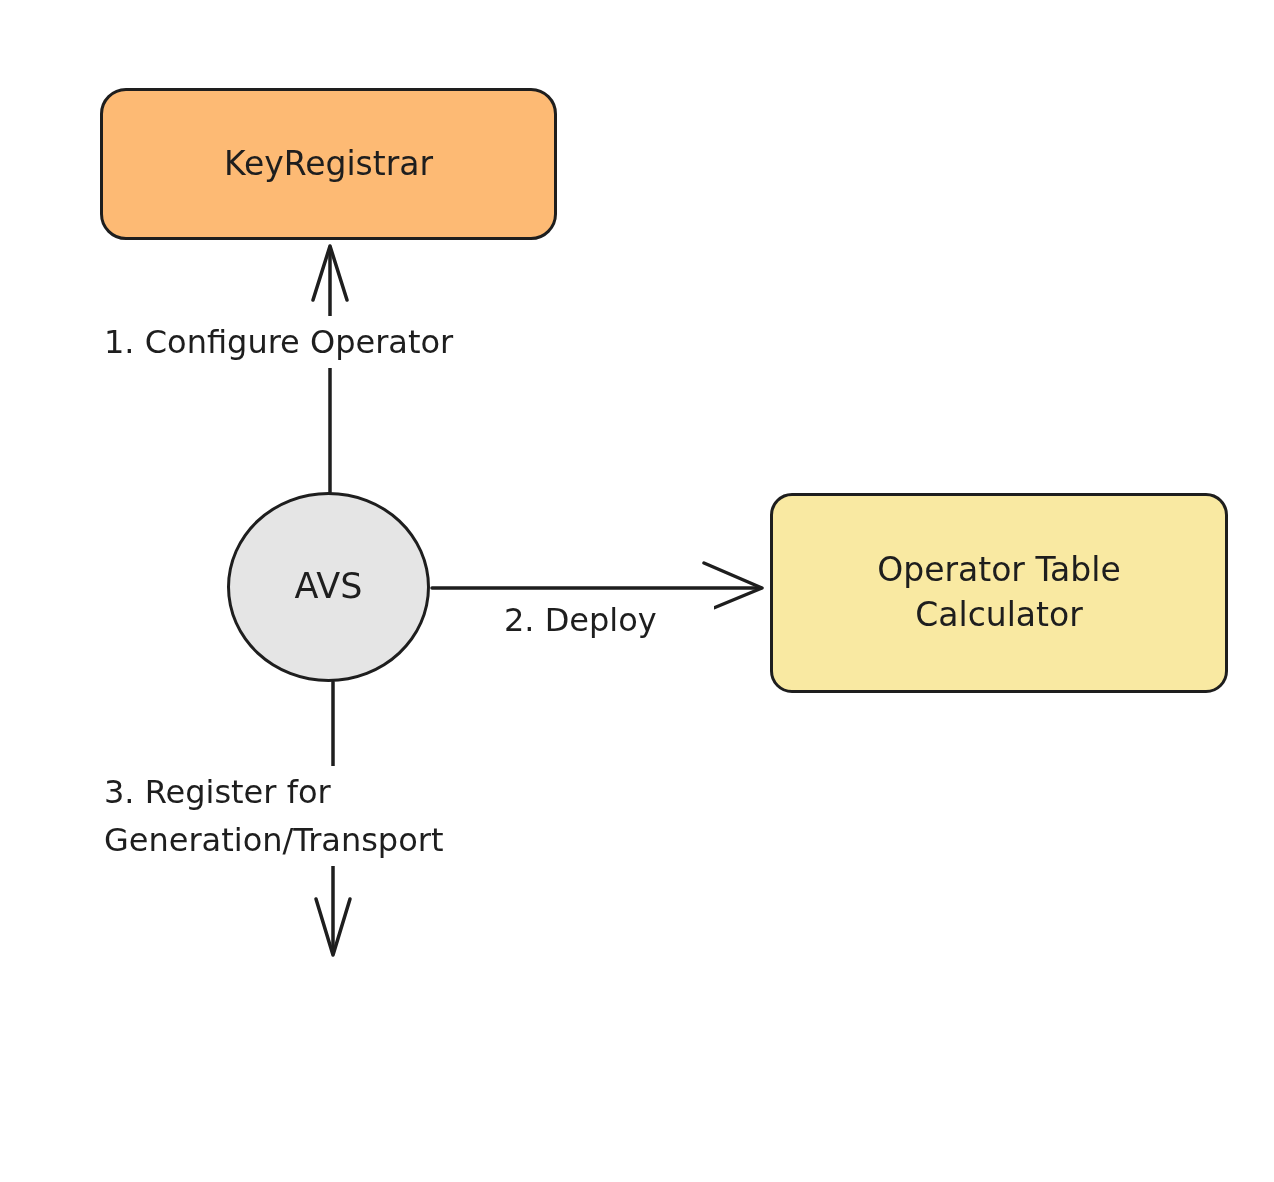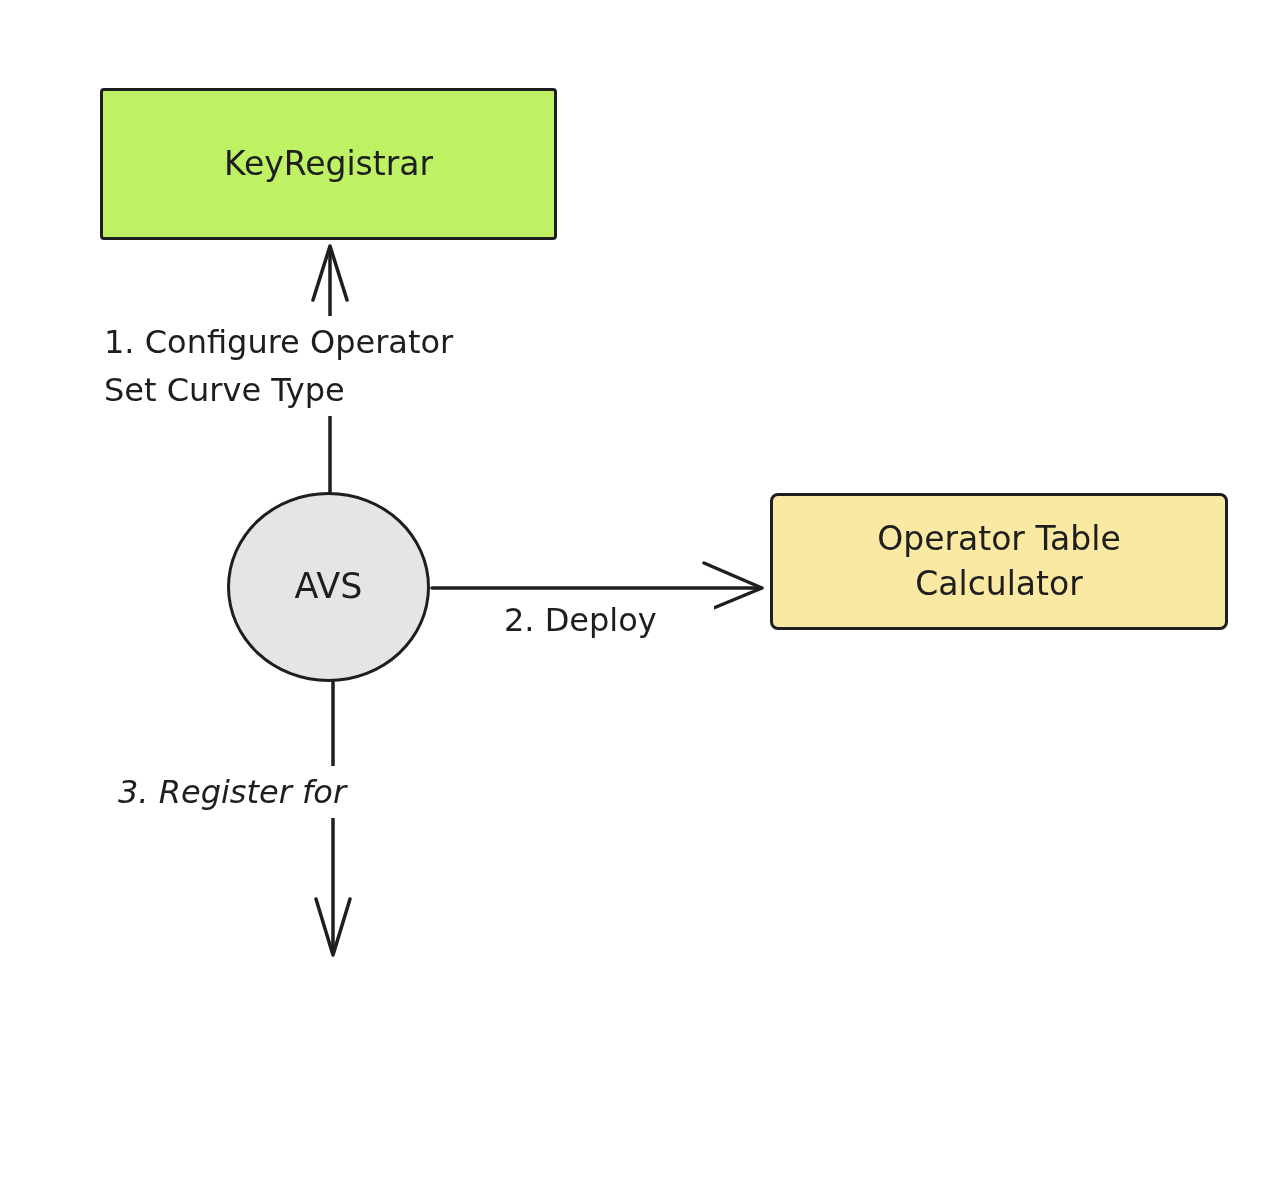--- a/index.html
+++ b/index.html
@@ -34,38 +34,38 @@
     text-align: center;
     font-size: 33px;
     line-height: 1.35;
     color: #1e1e1e;
   }
   #node-key-registrar {
     left: 100px;
     top: 88px;
     width: 457px;
     height: 152px;
-    border-radius: 4px;
-    background: #bef264;
+    border-radius: 26px;
+    background: #fdba74;
   }
   #node-avs {
     left: 227px;
     top: 492px;
     width: 203px;
     height: 190px;
     border-radius: 50%;
     background: #e5e5e5;
     font-size: 35px;
   }
   #node-operator-table-calculator {
     left: 770px;
     top: 493px;
     width: 458px;
-    height: 137px;
-    border-radius: 8px;
+    height: 200px;
+    border-radius: 22px;
     background: #f9e9a2;
   }
   #node-cross-chain-registry {
     left: 102px;
     top: 960px;
     width: 455px;
     height: 153px;
     border-radius: 38px;
     background: #bceec4;
   }
@@ -83,24 +83,23 @@
     top: 316px;
     width: 464px;
   }
   #edge-label-deploy {
     left: 498px;
     top: 562px;
     width: 204px;
     margin-top: 32px;
   }
   #edge-label-register {
-    left: 112px;
+    left: 98px;
     top: 766px;
     width: 474px;
-    font-style: italic;
   }
 </style>
 </head>
 <body>
 
 <div id="canvas">
 
   <svg id="edges-svg" viewBox="0 0 1274 1182" fill="none" stroke="#1e1e1e" stroke-width="3.5" stroke-linecap="round" stroke-linejoin="round">
 
     <line x1="330" y1="247" x2="330" y2="492"></line>
@@ -122,24 +121,24 @@
   </div>
 
   <div class="node" id="node-operator-table-calculator">
     <span>Operator Table</span>
     <span>Calculator</span>
   </div>
 
 
   <div class="edge-label" id="edge-label-configure">
     <div>1. Configure Operator</div>
-    <div>Set Curve Type</div>
   </div>
 
   <div class="edge-label" id="edge-label-deploy">
     <div>2. Deploy</div>
   </div>
 
   <div class="edge-label" id="edge-label-register">
     <div>3. Register for</div>
+    <div>Generation/Transport</div>
   </div>
 
 </div>
 
 </body></html>

